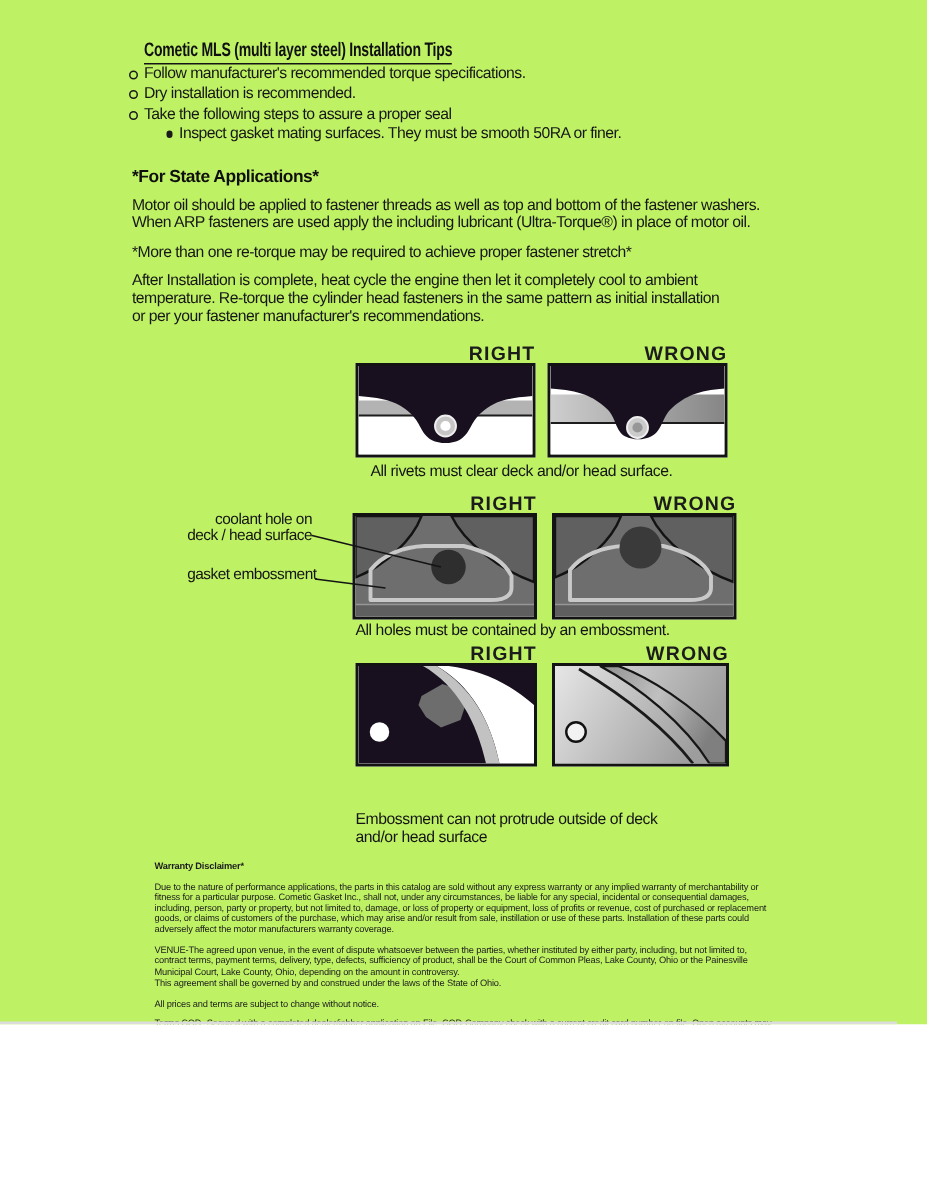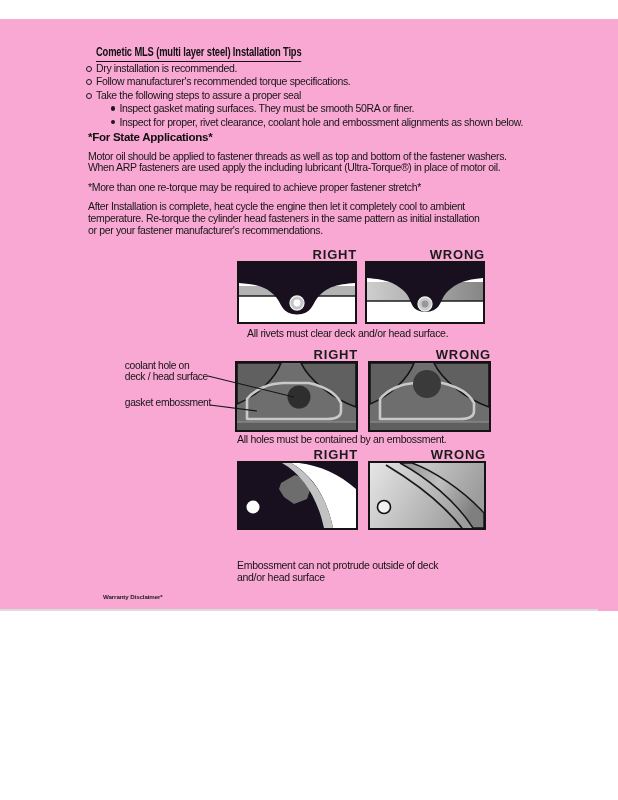--- a/index.html
+++ b/index.html
@@ -1,18 +1,18 @@
 <!DOCTYPE html>
 <html><head>
 <meta charset="utf-8">
 <style>
   html,body{margin:0;padding:0;background:#ffffff;}
   .page{
-    position:relative;width:618px;height:592px;background:#f9a8d4;overflow:hidden;
-    font-family:"Liberation Sans","DejaVu Sans",sans-serif;color:#161616;margin-top:19px;
+    position:relative;width:618px;height:683px;background:#bef264;overflow:hidden;
+    font-family:"Liberation Sans","DejaVu Sans",sans-serif;color:#161616;
   }
   .abs{position:absolute;}
   .pre{white-space:pre-line;}
 
   
   .doc-title{
     left:96px;top:25px;font-size:13px;font-weight:bold;letter-spacing:-.2px;
     border-bottom:1.6px solid #141414;padding-bottom:2px;
     transform:scaleX(.72);transform-origin:left top;white-space:nowrap;color:#101010;
   }
@@ -30,58 +30,54 @@
   .diesel h3{margin:0 0 8px 0;font-size:11.6px;letter-spacing:-.3px;color:#0f0f0f;}
   .diesel p{margin:0 0 8px 0;}
 
   
   .rw-label{font-size:13px;font-weight:bold;letter-spacing:.8px;color:#1c1c1c;text-align:right;}
   .caption{font-size:10.5px;letter-spacing:-.3px;line-height:11.6px;color:#141414;}
 
   .panel{border:2px solid #131313;background:#fff;line-height:0;}
   .panel svg{display:block;}
 
-  .annot{font-size:10.3px;letter-spacing:-.35px;line-height:11.2px;text-align:left;color:#141414;}
+  .annot{font-size:10.3px;letter-spacing:-.35px;line-height:11.2px;text-align:right;color:#141414;}
 
   
   .fine{left:103px;top:574px;font-size:6.2px;letter-spacing:-.12px;line-height:7.1px;color:#1c1c1c;}
   .fine h4{margin:0 0 7px 0;font-size:6.2px;}
   .fine p{margin:0 0 6.8px 0;}
 
   .doc-code{left:386px;top:761px;font-size:16px;letter-spacing:.2px;color:#262626;}
   .page-edge{left:0;bottom:0;width:598px;height:2px;background:#dcdcdc;}
 </style>
 </head>
 <body>
 
 <div class="page">
 
   <div class="abs doc-title">Cometic MLS (multi layer steel) Installation Tips</div>
 
   <div class="abs bullets">
     <div class="b-item">
       <span class="ring"></span>
-      <span class="txt">Dry installation is recommended.</span>
+      <span class="txt">Follow manufacturer's recommended torque specifications.</span>
     </div>
     <div class="b-item">
       <span class="ring"></span>
-      <span class="txt">Follow manufacturer's recommended torque specifications.</span>
+      <span class="txt">Dry installation is recommended.</span>
     </div>
     <div class="b-item">
       <span class="ring"></span>
       <span class="txt">Take the following steps to assure a proper seal</span>
     </div>
     <div class="b-sub">
       <div class="b-item">
         <span class="dot"></span>
         <span class="txt">Inspect gasket mating surfaces.  They must be smooth 50RA or finer.</span>
-      </div>
-      <div class="b-item">
-        <span class="dot"></span>
-        <span class="txt">Inspect for proper, rivet clearance, coolant hole and embossment alignments as shown below.</span>
       </div>
     </div>
   </div>
 
   <div class="abs diesel">
     <h3>*For State Applications*</h3>
     <p class="pre">Motor oil should be applied to fastener threads as well as top and bottom of the fastener washers.
 When ARP fasteners are used apply the including lubricant (Ultra-Torque®) in place of motor oil.</p>
     <p class="pre">*More than one re-torque may be required to achieve proper fastener stretch*</p>
     <p class="pre">After Installation is complete, heat cycle the engine then let it completely cool to ambient

